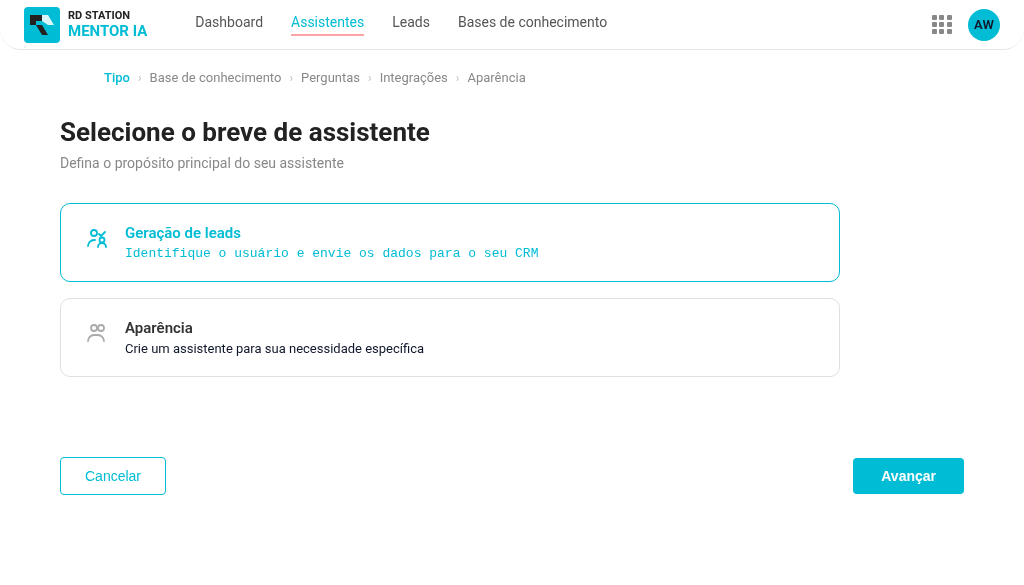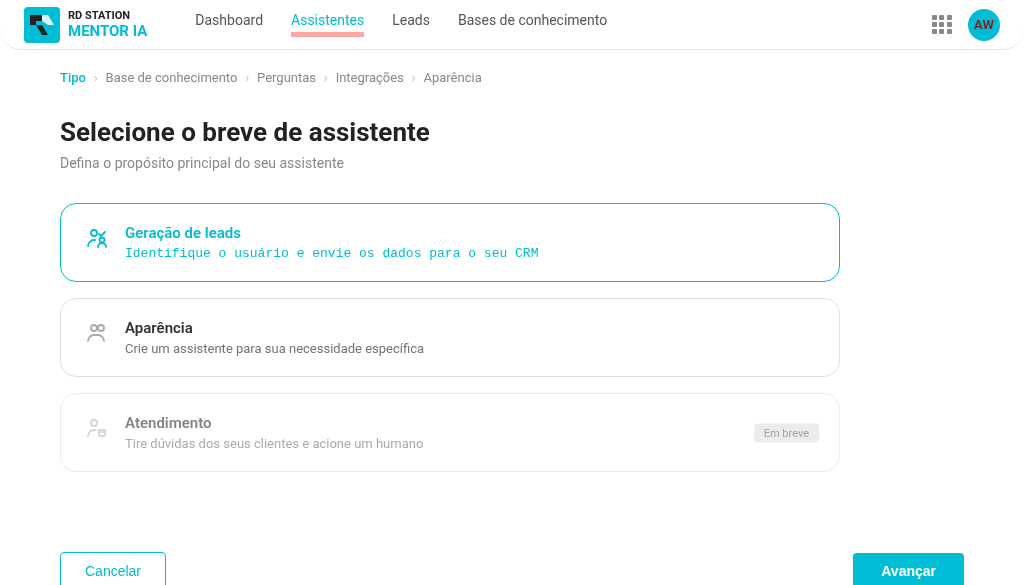--- a/index.html
+++ b/index.html
@@ -14,61 +14,61 @@
     .logo-icon { width: 36px; height: 36px; }
     .logo-text { font-size: 11px; font-weight: 700; line-height: 1.2; color: #222; }
     .logo-text span { display: block; }
     .logo-text .mentor { color: #00bcd4; font-size: 15px; }
 
     .nav-links { display: flex; gap: 28px; flex: 1; }
     .nav-link {
       font-size: 14px; color: #555; text-decoration: none; padding-bottom: 4px;
       border-bottom: 2px solid transparent; cursor: pointer;
     }
-    .nav-link.active { color: #00bcd4; border-bottom: 5px solid #fca5a5; }
+    .nav-link.active { color: #00bcd4; border-bottom: 2px solid #fca5a5; }
 
     .nav-right { display: flex; align-items: center; gap: 16px; margin-left: auto; }
     .grid-icon { display: grid; grid-template-columns: 1fr 1fr 1fr; gap: 2px; width: 20px; height: 20px; cursor: pointer; }
     .grid-dot { width: 5px; height: 5px; background: #888; border-radius: 1px; }
     .avatar {
       width: 32px; height: 32px; background: #00bcd4; border-radius: 50%;
       display: flex; align-items: center; justify-content: center;
-      color: #7f1d1d; font-size: 13px; font-weight: 600; cursor: pointer;
+      color: #0f172a; font-size: 13px; font-weight: 600; cursor: pointer;
     }
 
     
     .breadcrumb {
       display: flex; align-items: center; gap: 8px;
       padding: 20px 60px 0; font-size: 13px;
     }
     .bc-item { color: #888; }
-    .bc-item.active { color: #00bcd4; font-weight: 500; }
+    .bc-item.active { color: #00bcd4; font-weight: 500; margin-left: 44px; }
     .bc-sep { color: #bbb; font-size: 12px; }
 
     
     .main { padding: 32px 60px 40px; max-width: 900px; }
     .page-title { font-size: 26px; font-weight: 700; color: #222; margin-bottom: 8px; }
     .page-subtitle { font-size: 14px; color: #888; margin-bottom: 32px; }
 
     
     .option-card {
-      border: 1.5px solid #e0e0e0; border-radius: 16px;
+      border: 1.5px solid #e0e0e0; border-radius: 10px;
       padding: 20px 24px; margin-bottom: 16px;
       display: flex; align-items: flex-start; gap: 16px;
       cursor: pointer; position: relative; background: #fff;
       width: 780px;
     }
     .option-card.selected { border-color: #00bcd4; }
     .option-card.disabled { opacity: 0.6; cursor: default; }
     .option-card-icon { font-size: 22px; color: #aaa; margin-top: 2px; flex-shrink: 0; }
     .option-card.selected .option-card-icon { color: #00bcd4; }
     .option-card-body { flex: 1; }
     .option-card-title { font-size: 15px; font-weight: 600; color: #333; margin-bottom: 4px; }
     .option-card.selected .option-card-title { color: #00bcd4; }
-    .option-card-desc { font-size: 13px; color: #737373; }
+    .option-card-desc { font-size: 13px; color: #0f172a; }
     .option-card.selected .option-card-desc { color: #00bcd4; font-family: Liberation Mono, monospace; }
     .badge-coming {
       position: absolute; right: 20px; top: 50%; transform: translateY(-50%);
       background: #e0e0e0; color: #666; font-size: 11px;
       padding: 3px 10px; border-radius: 4px;
     }
 
     
     .icon-svg { width: 24px; height: 24px; }
 
@@ -160,33 +160,18 @@
         <path d="M3 20c0-3.3 2.7-6 6-6h4c3.3 0 6 2.7 6 6" stroke="#aaa" stroke-width="1.8" stroke-linecap="round"></path>
         <circle cx="16" cy="7" r="3" stroke="#aaa" stroke-width="1.8"></circle>
       </svg>
     </div>
     <div class="option-card-body">
       <div class="option-card-title">Aparência</div>
       <div class="option-card-desc">Crie um assistente para sua necessidade específica</div>
     </div>
   </div>
 
-  <div class="option-card disabled">
-    <div class="option-card-icon">
-      <svg class="icon-svg" viewBox="0 0 24 24" fill="none" xmlns="http://www.w3.org/2000/svg">
-        <circle cx="9" cy="7" r="3" stroke="#bbb" stroke-width="1.8"></circle>
-        <path d="M3 20c0-3.3 2.7-6 6-6h2" stroke="#bbb" stroke-width="1.8" stroke-linecap="round"></path>
-        <path d="M14 14h6v5a1 1 0 01-1 1h-4a1 1 0 01-1-1v-5z" stroke="#bbb" stroke-width="1.8"></path>
-        <path d="M14 16h6" stroke="#bbb" stroke-width="1.5"></path>
-      </svg>
-    </div>
-    <div class="option-card-body">
-      <div class="option-card-title">Atendimento</div>
-      <div class="option-card-desc">Tire dúvidas dos seus clientes e acione um humano</div>
-    </div>
-    <span class="badge-coming">Em breve</span>
-  </div>
 </div>
 
 <div class="footer">
   <button class="btn-cancel">Cancelar</button>
   <button class="btn-advance">Avançar</button>
 </div>
 
 </body></html>

